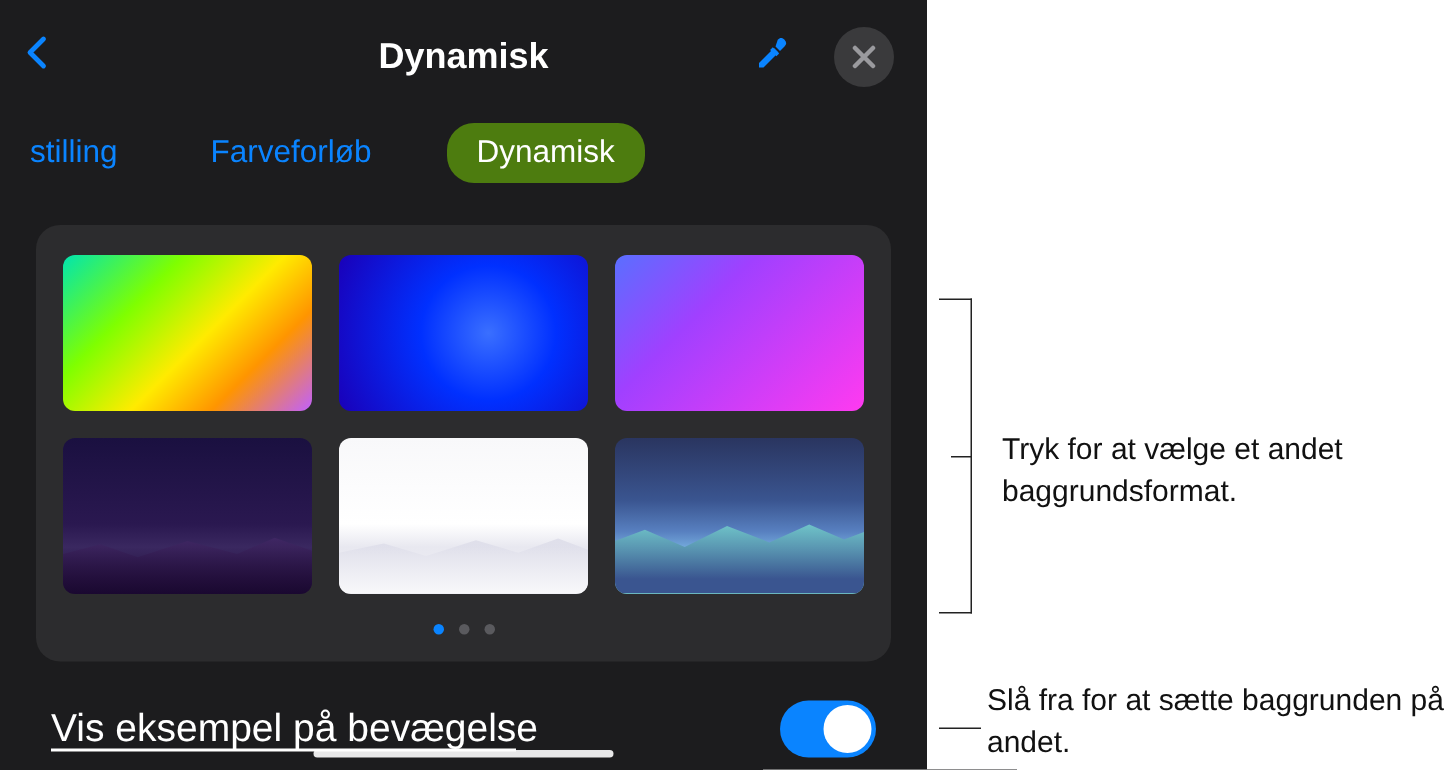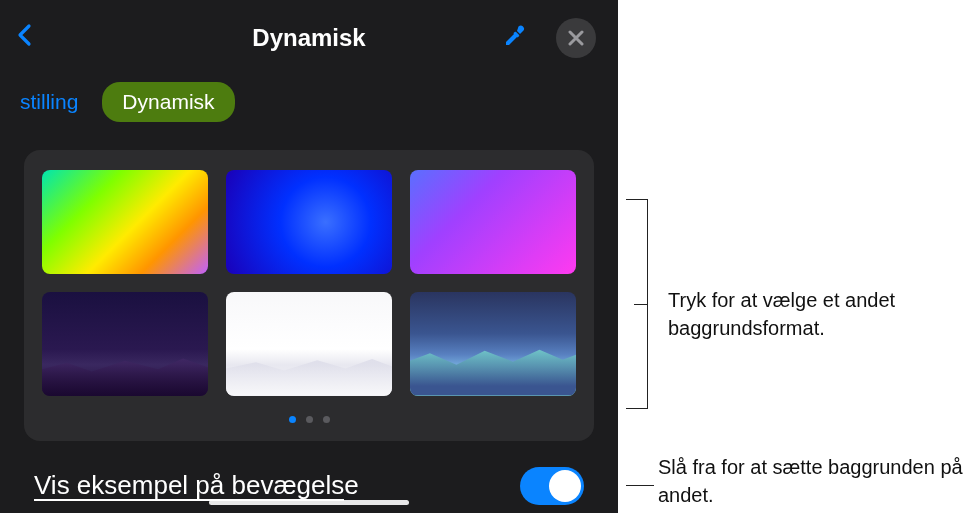--- a/index.html
+++ b/index.html
@@ -57,21 +57,21 @@
       display: flex;
       align-items: center;
       justify-content: center;
       color: #9a9a9e;
       cursor: pointer;
       font-size: 18px;
       font-weight: bold;
     }
     .tabs {
       display: flex;
-      gap: 12px;
+      gap: 38px;
       padding: 6px 14px 14px 8px;
       align-items: center;
     }
     .tab {
       color: #0a84ff;
       font-size: 21px;
       cursor: pointer;
       padding: 8px 12px;
       border-radius: 18px;
       white-space: nowrap;
@@ -266,20 +266,21 @@
       <div class="close-btn">
         <svg width="16" height="16" viewBox="0 0 16 16">
             <path d="M2 2 L14 14 M14 2 L2 14" stroke="#9a9a9e" stroke-width="3" stroke-linecap="round"></path>
           </svg>
       </div>
     </div>
   </div>
 
   <div class="tabs">
     <div class="tab">stilling</div>
+    <div class="tab">Farveforløb</div>
     <div class="tab active">Dynamisk</div>
   </div>
 
   <div class="swatch-panel">
     <div class="swatch-grid">
       <div class="swatch sw1"></div>
       <div class="swatch sw2"></div>
       <div class="swatch sw3"></div>
       <div class="swatch sw4"></div>
       <div class="swatch sw5"></div>

